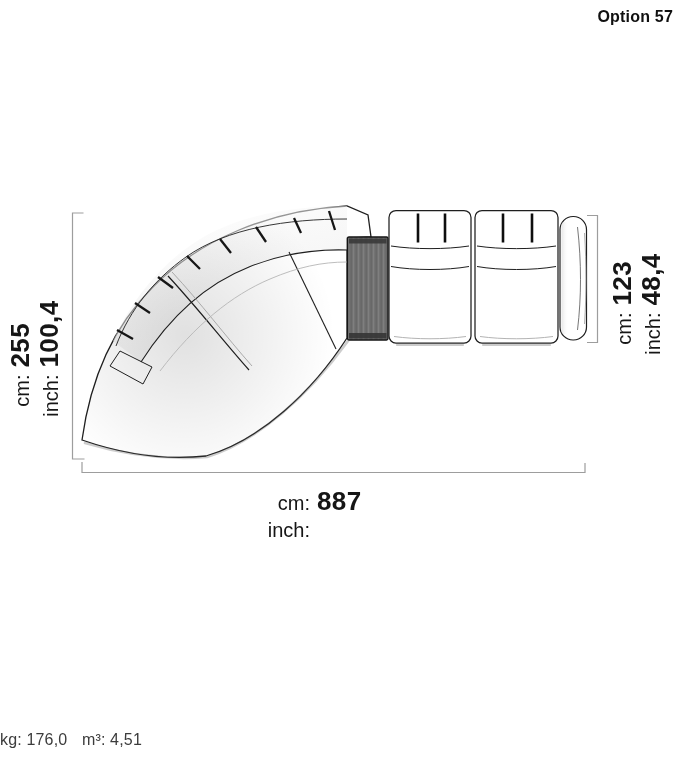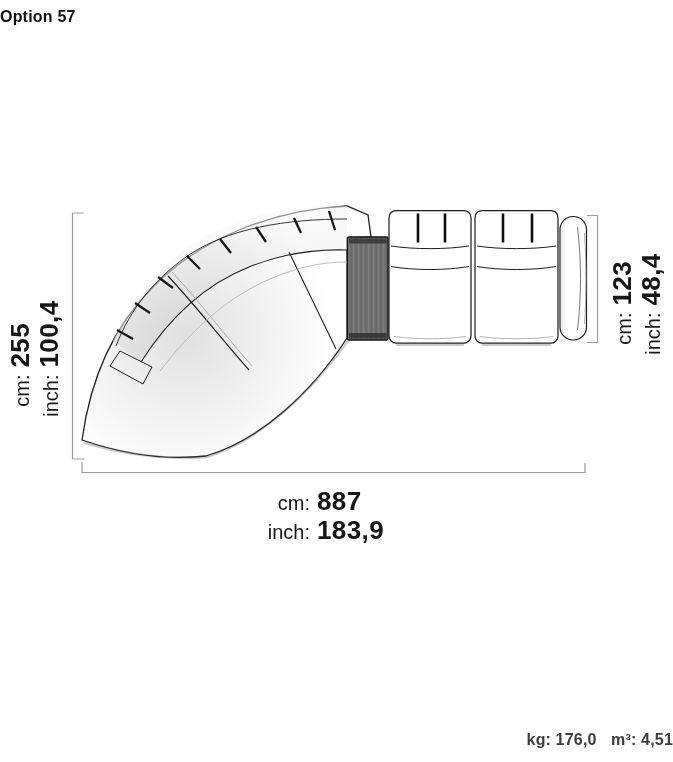--- a/index.html
+++ b/index.html
@@ -11,38 +11,38 @@
   }
   html,body{margin:0;padding:0;}
   body{
     width:673px;height:762px;position:relative;overflow:hidden;
     background:var(--bg);
     font-family:"Liberation Sans",sans-serif;
     color:var(--text);
   }
   .page-title{
     position:absolute;top:8px;left:0;width:100%;
-    text-align:left;font-size:16px;font-weight:700;letter-spacing:.2px;
+    text-align:right;font-size:16px;font-weight:700;letter-spacing:.2px;
     color:#101010;
   }
   .diagram-svg{position:absolute;left:0;top:0;width:673px;height:762px;}
 
   .dim-label{position:absolute;}
   .dim-label.rot{transform:rotate(-90deg);}
   .dim-row{display:flex;align-items:baseline;height:29px;line-height:29px;}
   .dim-unit{width:62px;text-align:right;font-size:20px;font-weight:400;color:var(--text);}
   .dim-value{padding-left:7px;font-size:26px;font-weight:700;letter-spacing:.4px;color:var(--text);}
 
   #dim-left{left:-58px;top:315px;width:185px;height:58px;}
   #dim-right{left:544px;top:253px;width:185px;height:58px;}
   #dim-bottom{left:248px;top:487px;width:185px;}
 
   .footer-note{
     position:absolute;bottom:13px;left:0;width:100%;
-    text-align:right;font-size:16px;font-weight:700;color:var(--footer-text);
+    text-align:left;font-size:16px;font-weight:400;color:var(--footer-text);
   }
   .footer-note .vol{margin-left:10px;}
   .footer-note span{letter-spacing:.2px;}
 
   
   .ol{stroke:var(--outline);fill:none;}
   .dimline{stroke:var(--dim-line);stroke-width:1.2;fill:none;}
 </style>
 </head>
 <body>
@@ -164,21 +164,20 @@
   </div>
 </div>
 
 <div class="dim-label" id="dim-bottom">
   <div class="dim-row">
     <span class="dim-unit">cm:</span>
     <span class="dim-value">887</span>
   </div>
   <div class="dim-row">
     <span class="dim-unit">inch:</span>
-    <span class="dim-value">183,9</span>
   </div>
 </div>
 
 <div class="footer-note">
   <span>kg:</span>
   <span>176,0</span>
   <span class="vol">m³:</span>
   <span>4,51</span>
 </div>
 

